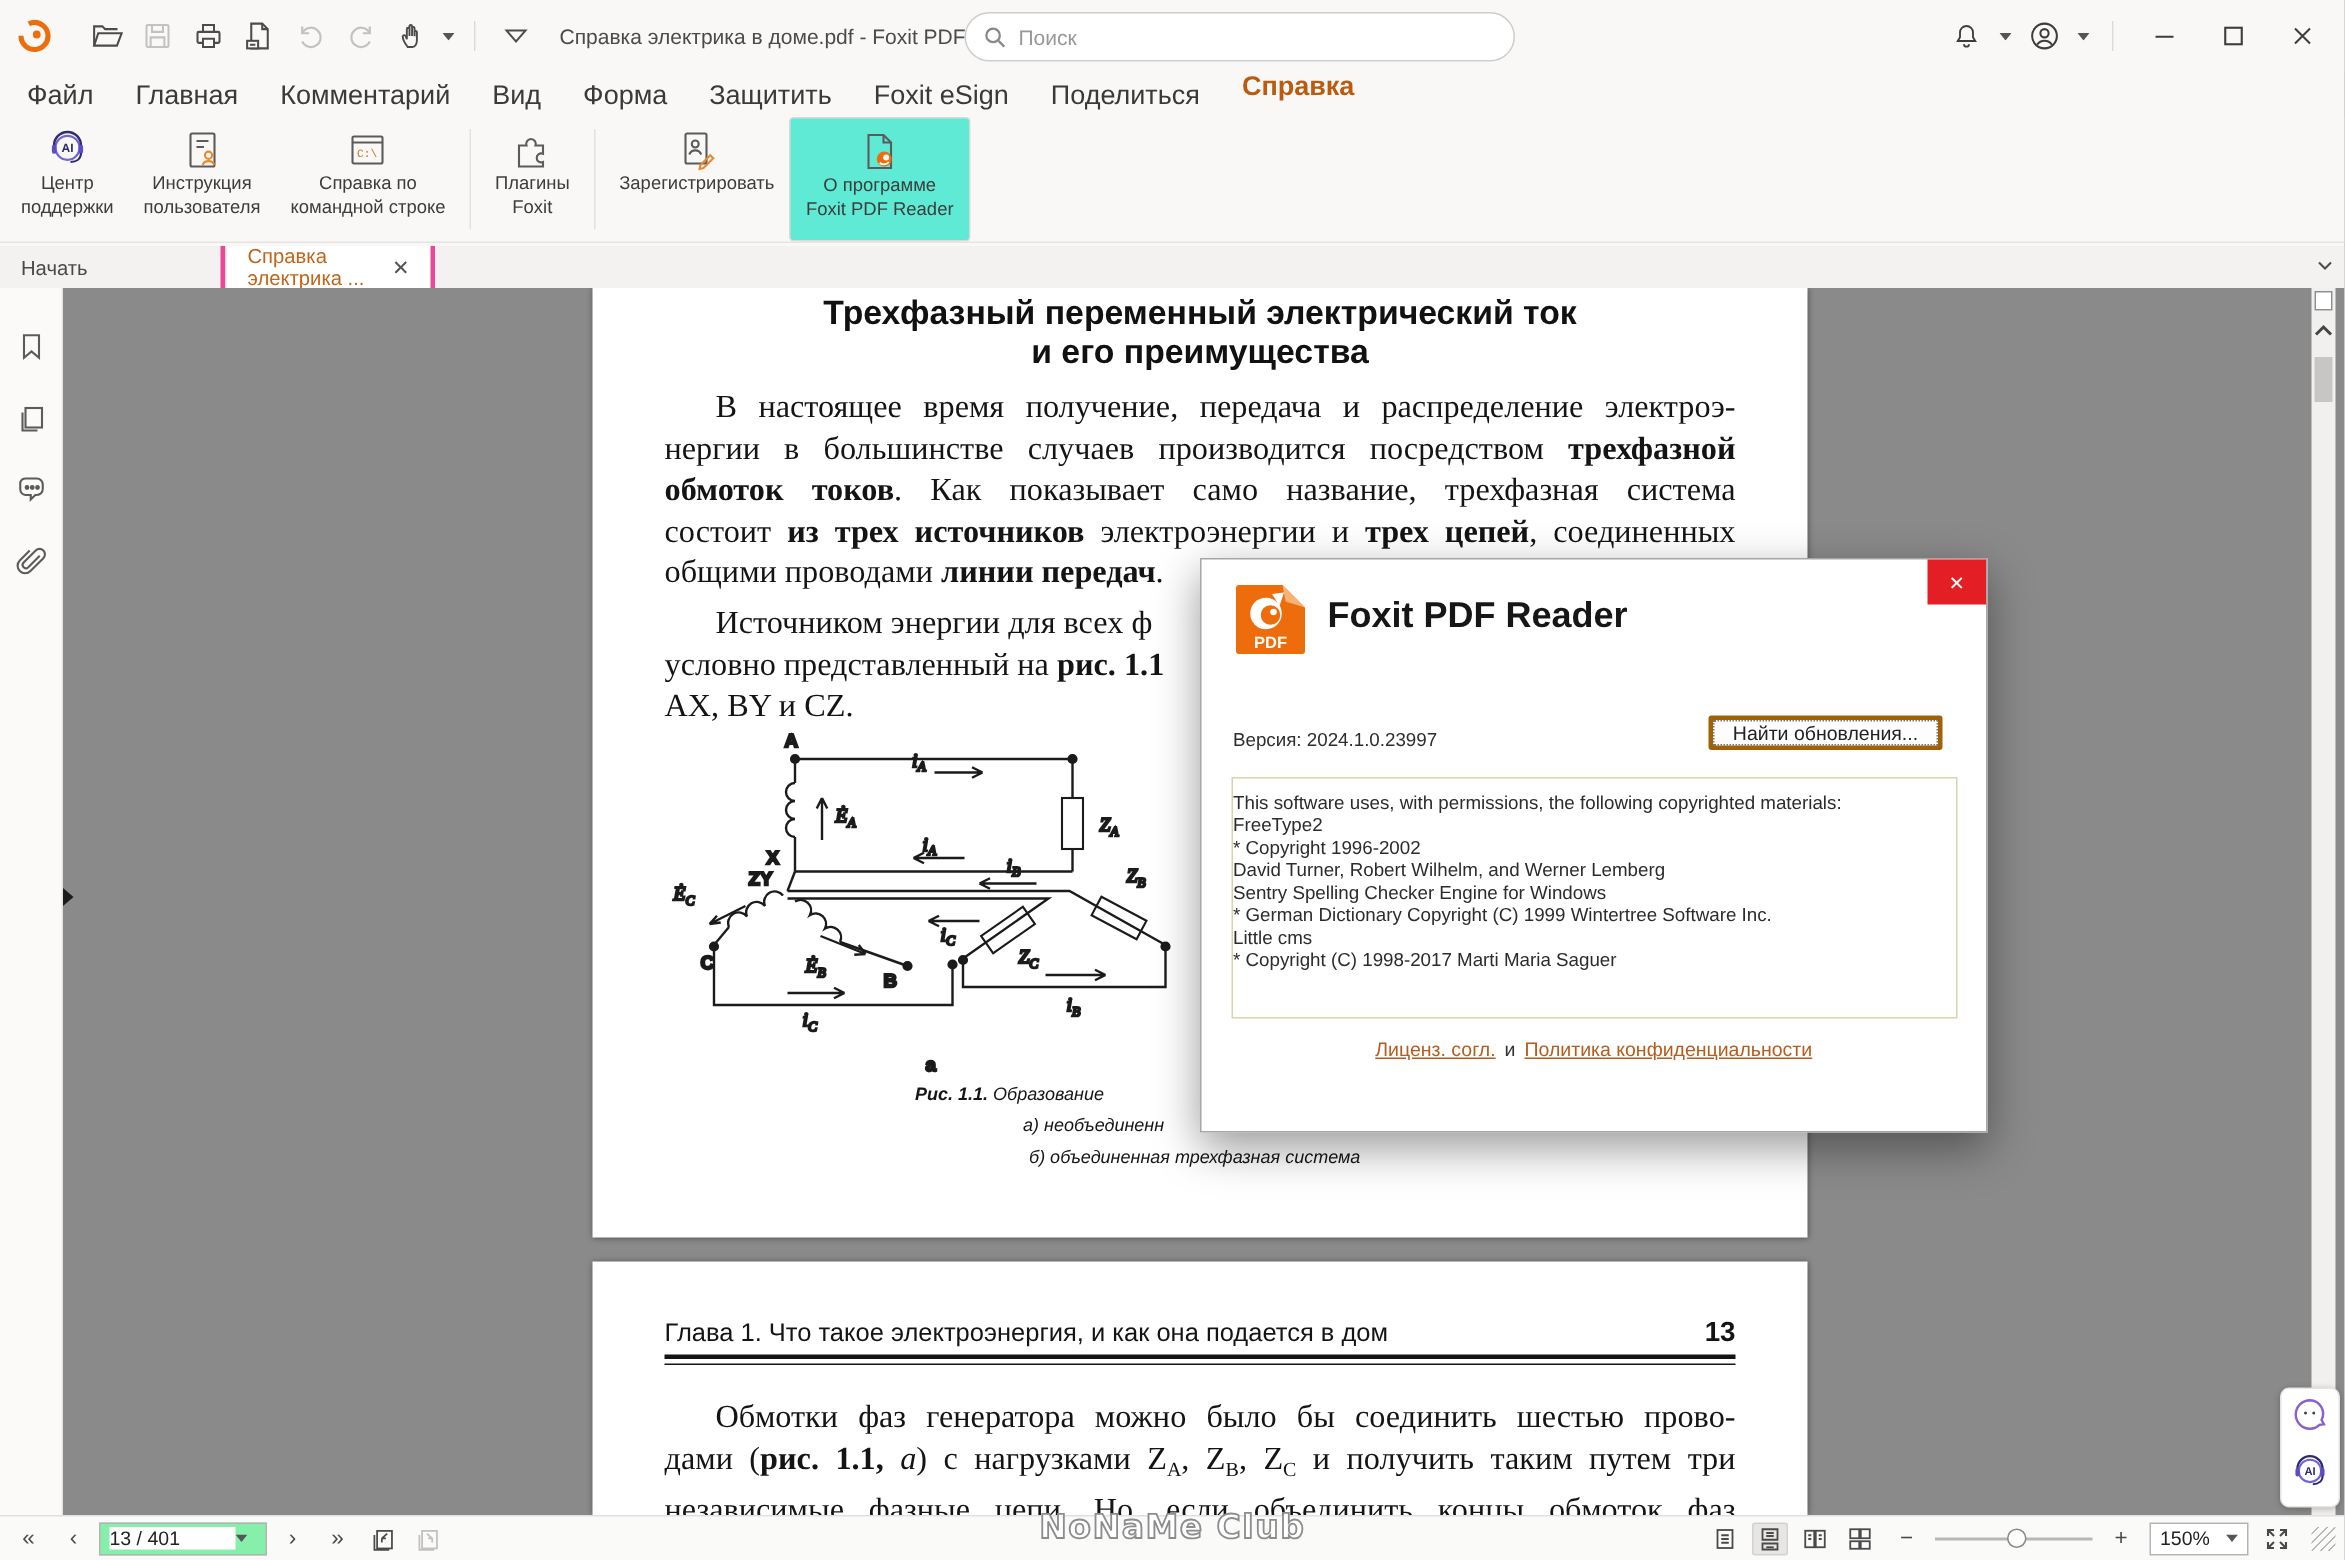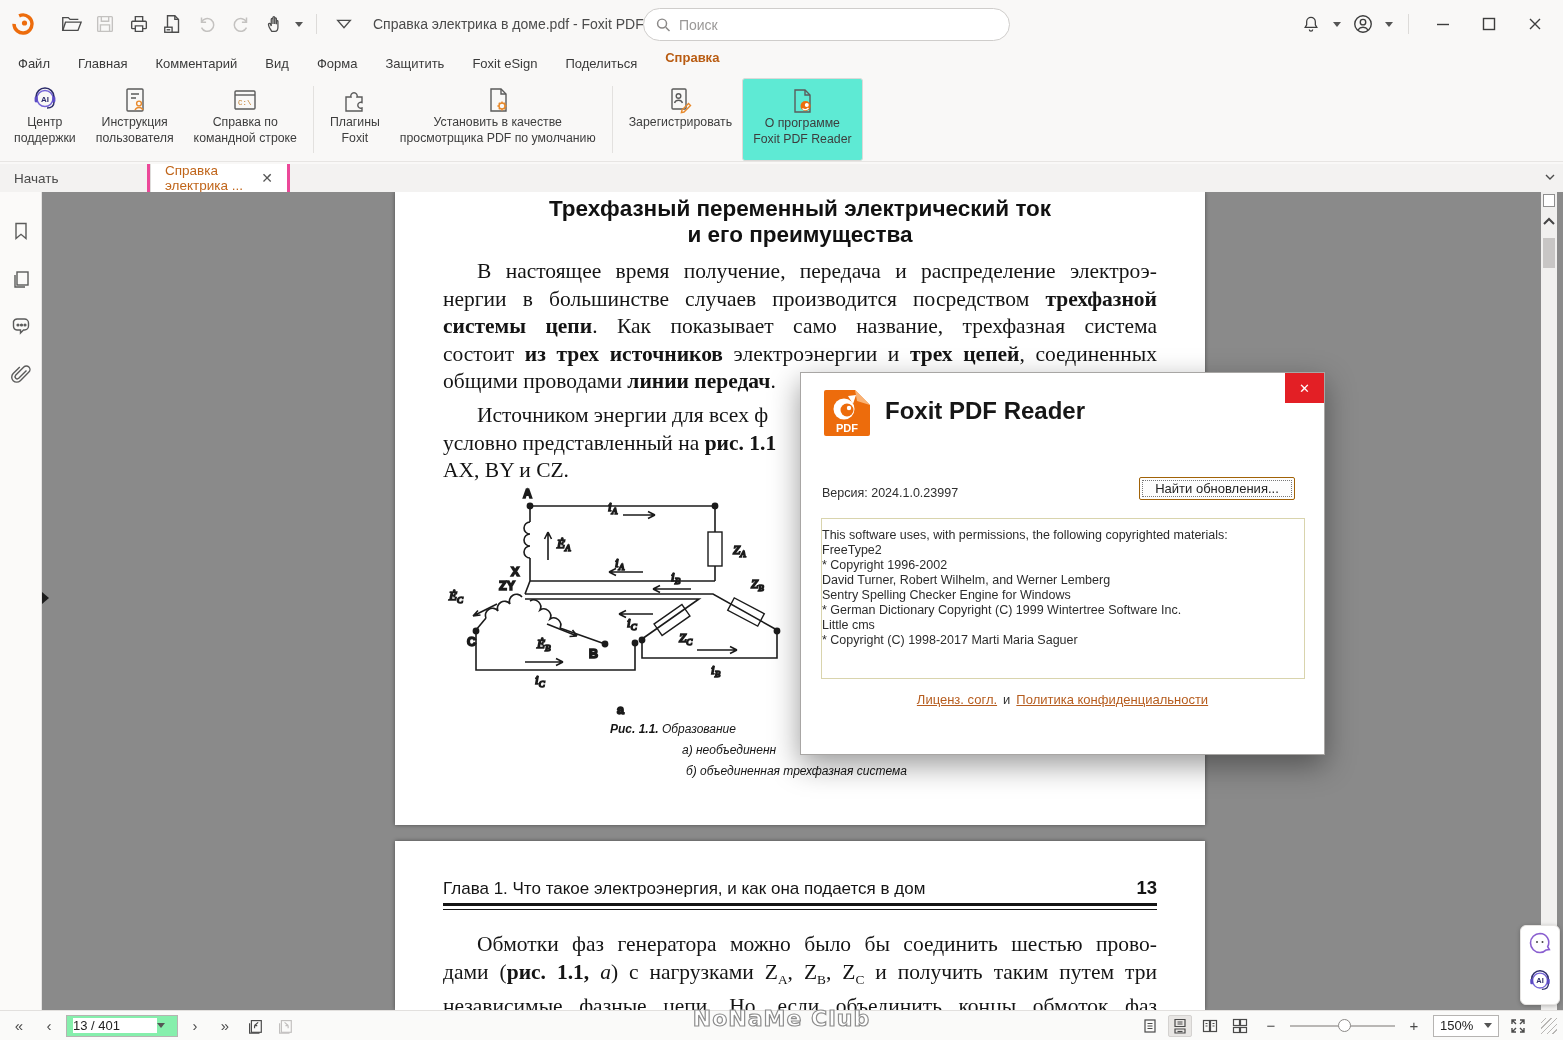--- a/index.html
+++ b/index.html
@@ -17,21 +17,21 @@
   .vsep { width:1px; height:20px; background:#dddbd9; margin:0 8px; }
   .doc-title { font-size:14px; color:#4b4b4b; margin-left:14px; white-space:nowrap; }
   .searchbox { position:absolute; left:643px; top:8px; width:367px; height:33px; border:1px solid #cfcdcb; border-radius:17px; background:#fff; display:flex; align-items:center; padding:0 12px; }
   .searchbox input { border:none; outline:none; font-size:14px; color:#555; width:100%; margin-left:8px; font-family:"Liberation Sans",sans-serif; background:transparent; }
   .searchbox input::placeholder { color:#9a9897; }
   .tb-right { position:absolute; right:8px; top:0; height:48px; display:flex; align-items:center; gap:6px; }
   .winbtn { width:40px; height:34px; display:flex; align-items:center; justify-content:center; }
 
   
   .menubar { position:absolute; left:0; top:48px; width:1563px; height:30px; display:flex; align-items:center; padding-left:4px; }
-  .menu-item { font-size:13px; color:#3a3a3a; padding:4px 14px; white-space:nowrap; }
+  .menu-item { font-size:18px; color:#3a3a3a; padding:4px 14px; white-space:nowrap; }
   .menu-item.active { color:#b95c12; font-weight:bold; border-bottom:2px solid #c36a1d; padding-bottom:14px; }
 
   
   .ribbon { position:absolute; left:0; top:78px; width:1563px; height:84px; display:flex; align-items:stretch; padding-left:4px; border-bottom:1px solid #e7e5e3; background:#f9f8f7; }
   .rb-item { display:flex; flex-direction:column; align-items:center; justify-content:flex-start; padding:7px 10px 4px 10px; border-radius:3px; }
   .rb-item .rb-icon { height:30px; display:flex; align-items:center; justify-content:center; }
   .rb-lab { font-size:12.3px; line-height:15.5px; color:#3d3d3d; text-align:center; white-space:nowrap; }
   .rb-item.selected { background:#5eead4; border:1px solid #dcdad8; }
   .rb-sep { width:1px; background:#e3e1df; margin:8px 6px; }
   .rb-single { justify-content:flex-start; }
@@ -86,21 +86,21 @@
 
   
   .floaters { position:absolute; left:1520px; top:733px; width:40px; height:80px; background:#fff; border:1px solid #e6e4e2; border-radius:6px; box-shadow:0 1px 4px rgba(0,0,0,.25); display:flex; flex-direction:column; align-items:center; justify-content:space-around; }
 
   
   .dialog { position:absolute; left:800px; top:372px; width:525px; height:383px; background:#fff; border:1px solid #a8a6a4; box-shadow:0 10px 28px rgba(0,0,0,.4); z-index:50; }
   .dlg-close { position:absolute; right:0px; top:0px; width:39px; height:30px; background:#e31f25; color:#fff; display:flex; align-items:center; justify-content:center; font-size:13px; }
   .dlg-logo { position:absolute; left:23px; top:17px; width:46px; height:46px; }
   .dlg-title { position:absolute; left:84px; top:24px; font-size:24px; font-weight:bold; color:#161616; }
   .dlg-version { position:absolute; left:21px; top:113px; font-size:12.5px; color:#2e2e2e; }
-  .dlg-update { position:absolute; left:338px; top:104px; width:156px; height:23px; background:#fdfdfd; border:1px solid #a16207; border-radius:2px; font-size:13px; color:#222; display:flex; align-items:center; justify-content:center; outline:1px dotted #777; outline-offset:-4px; font-family:"Liberation Sans",sans-serif; }
+  .dlg-update { position:absolute; left:338px; top:104px; width:156px; height:23px; background:#fdfdfd; border:3px solid #a16207; border-radius:2px; font-size:13px; color:#222; display:flex; align-items:center; justify-content:center; outline:1px dotted #777; outline-offset:-4px; font-family:"Liberation Sans",sans-serif; }
   .dlg-license { position:absolute; left:20px; top:145px; width:484px; height:161px; border:1px solid #d9d4ad; padding-top:9px; overflow:hidden; text-align:left; font-size:12.5px; line-height:15px; color:#2c2c2c; }
   .dlg-links { position:absolute; left:0; top:319px; width:100%; text-align:center; font-size:13px; color:#333; }
   .dlg-links a { color:#b65c1e; text-decoration:underline; margin:0 6px; }
   .dlg-copy { position:absolute; left:0; top:351px; width:100%; text-align:center; font-size:13px; color:#2e2e2e; }
 
   
   .statusbar { position:absolute; left:0; top:1010px; width:1563px; height:30px; background:#fafaf9; border-top:1px solid #e2e0de; display:flex; align-items:center; padding:0 6px; }
   .st-left { display:flex; align-items:center; gap:4px; }
   .st-btn { width:26px; height:24px; display:flex; align-items:center; justify-content:center; color:#4a4a4a; font-size:15px; }
   .st-btn.disabled { color:#c2c0bf; }
@@ -295,34 +295,20 @@
     <div class="rb-sep"></div>
     <div class="rb-item">
       <div class="rb-icon">
         <svg width="28" height="28" viewBox="0 0 28 28" fill="none" stroke="#5b5b5b" stroke-width="1.4">
             <path d="M5 11h5a3.2 3.2 0 1 1 6 0h5v5.5a3 3 0 1 0 0 5.5V25H5z"></path>
           </svg>
       </div>
       <div class="rb-lab">Плагины</div>
       <div class="rb-lab">Foxit</div>
     </div>
-    <div class="rb-item">
-      <div class="rb-icon">
-        <svg width="28" height="28" viewBox="0 0 28 28" fill="none" stroke="#5b5b5b" stroke-width="1.4">
-            <path d="M7 3h10l5 5v17H7z"></path>
-            <path d="M17 3v5h5"></path>
-            <g stroke="#e8892b">
-              <circle cx="18" cy="20" r="3"></circle>
-              <path d="M18 15.4v2M18 22.6v2M13.4 20h2M20.6 20h2M14.8 16.8l1.4 1.4M19.8 21.8l1.4 1.4M21.2 16.8l-1.4 1.4M16.2 21.8l-1.4 1.4"></path>
-            </g>
-          </svg>
-      </div>
-      <div class="rb-lab">Установить в качестве</div>
-      <div class="rb-lab">просмотрщика PDF по умолчанию</div>
-    </div>
     <div class="rb-sep"></div>
     <div class="rb-item rb-single">
       <div class="rb-icon">
         <svg width="28" height="28" viewBox="0 0 28 28" fill="none" stroke="#5b5b5b" stroke-width="1.4">
             <rect x="6" y="3" width="14" height="20" rx="1"></rect>
             <circle cx="12.5" cy="10" r="2.3"></circle>
             <path d="M8.5 17a4.3 4.3 0 0 1 8 0"></path>
             <path d="M16 24l6.5-6.5 2 2L18 26l-2.6.6z" stroke="#e8892b"></path>
           </svg>
       </div>
@@ -389,21 +375,21 @@
     </div>
     <div class="panel-handle"></div>
 
     <div class="page page1">
       <div class="book-title" style="margin-top:4px;">Трехфазный переменный электрический ток</div>
       <div class="book-title">и его преимущества</div>
 
       <div class="p1text">
         <div class="serifline jl ind">В настоящее время получение, передача и распределение электроэ-</div>
         <div class="serifline jl">нергии в большинстве случаев производится посредством <b>трехфазной</b></div>
-        <div class="serifline jl"><b>системы цепи</b>. Как показывает само название, трехфазная система</div>
+        <div class="serifline jl"><b>обмоток токов</b>. Как показывает само название, трехфазная система</div>
         <div class="serifline jl">состоит <b>из трех источников</b> электроэнергии и <b>трех цепей</b>, соединенных</div>
         <div class="serifline">общими проводами <b>линии передач</b>.</div>
       </div>
 
       <div class="p2frag">
         <div class="serifline ind">Источником энергии для всех ф</div>
         <div class="serifline">условно представленный на <b>рис. 1.1</b></div>
         <div class="serifline">АХ, BY и CZ.</div>
       </div>
 

